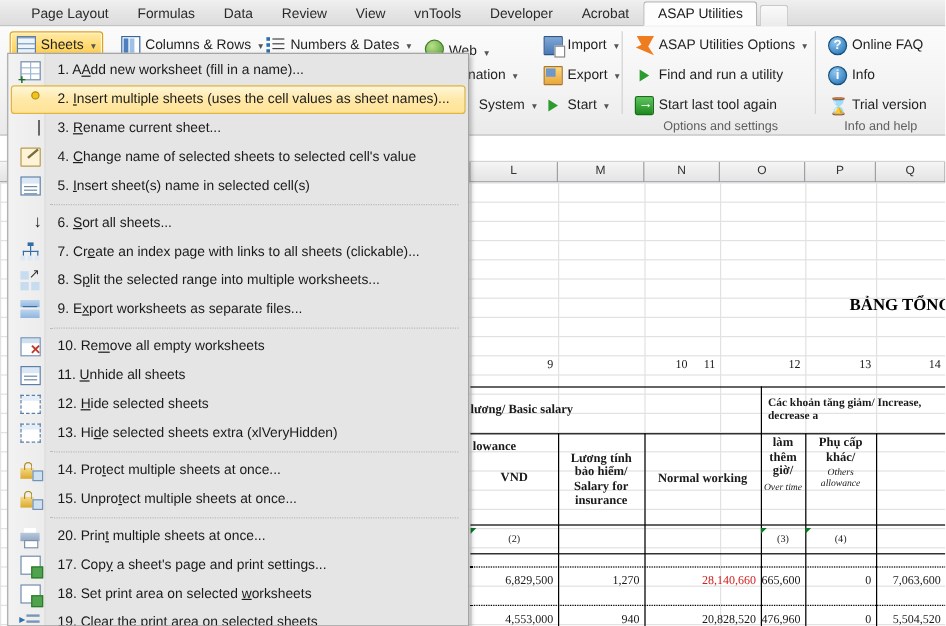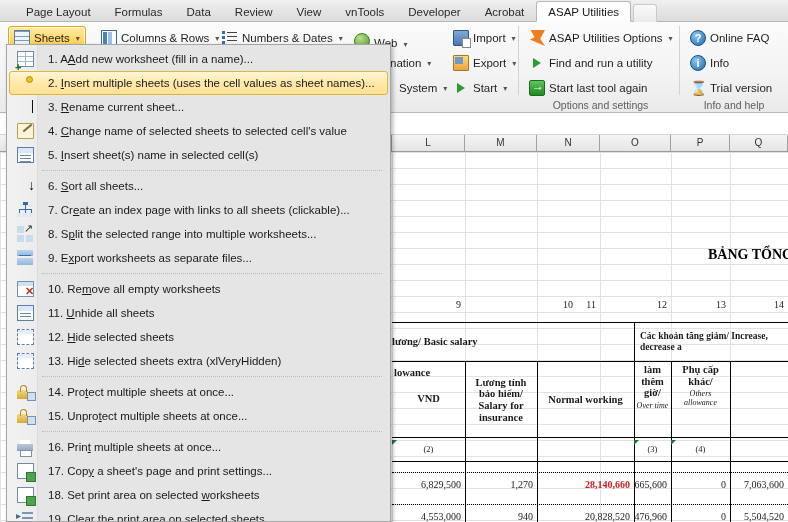--- a/index.html
+++ b/index.html
@@ -114,21 +114,21 @@
     position:absolute; font-family:"Liberation Serif", serif; font-weight:bold;
     font-size:14px; color:#000; white-space:nowrap;
   }
   .tbl-cell {
     position:absolute; font-family:"Liberation Serif", serif; font-size:10.5px;
     color:#1a1a1a; display:flex; align-items:center; justify-content:center;
     text-align:center; line-height:1.12; padding:0 2px; overflow:hidden;
   }
   .tbl-cell.bold{ font-weight:bold; }
   .tbl-cell.num{ justify-content:flex-end; text-align:right; padding-right:4px; font-size:10px;}
-  .tbl-cell.red{ color:#d02020;font-weight:bold; }
+  .tbl-cell.red{ color:#d02020; }
   .bdr { position:absolute; background:#000; }
   .flag:after{content:"";position:absolute;left:0;top:0;border-top:5px solid #0a7a2a;border-right:5px solid transparent;}
 
   
   .menu {
     position:absolute; left:6px; top:44px; width:385px; height:478px;
     background:#e5e5e5; border:1px solid #a5a5a5;
     box-shadow: 2px 2px 4px rgba(0,0,0,.28);
     z-index: 50; overflow:hidden;
   }
@@ -544,21 +544,21 @@
           <span class="miico">
             <span class="g g-lock"></span>
           </span>
           <span class="mtxt"><span>15. </span>Unpro<u class="k">t</u>ect multiple sheets at once...</span>
         </div>
         <div class="msep"></div>
         <div class="mi">
           <span class="miico">
             <span class="g g-printm"></span>
           </span>
-          <span class="mtxt"><span>16. </span>Prin<u class="k">t</u> multiple sheets at once...</span>
+          <span class="mtxt"><span>20. </span>Prin<u class="k">t</u> multiple sheets at once...</span>
         </div>
         <div class="mi">
           <span class="miico">
             <span class="g g-copyp"></span>
           </span>
           <span class="mtxt"><span>17. </span>Cop<u class="k">y</u> a sheet's page and print settings...</span>
         </div>
         <div class="mi">
           <span class="miico">
             <span class="g g-copyp"></span>

